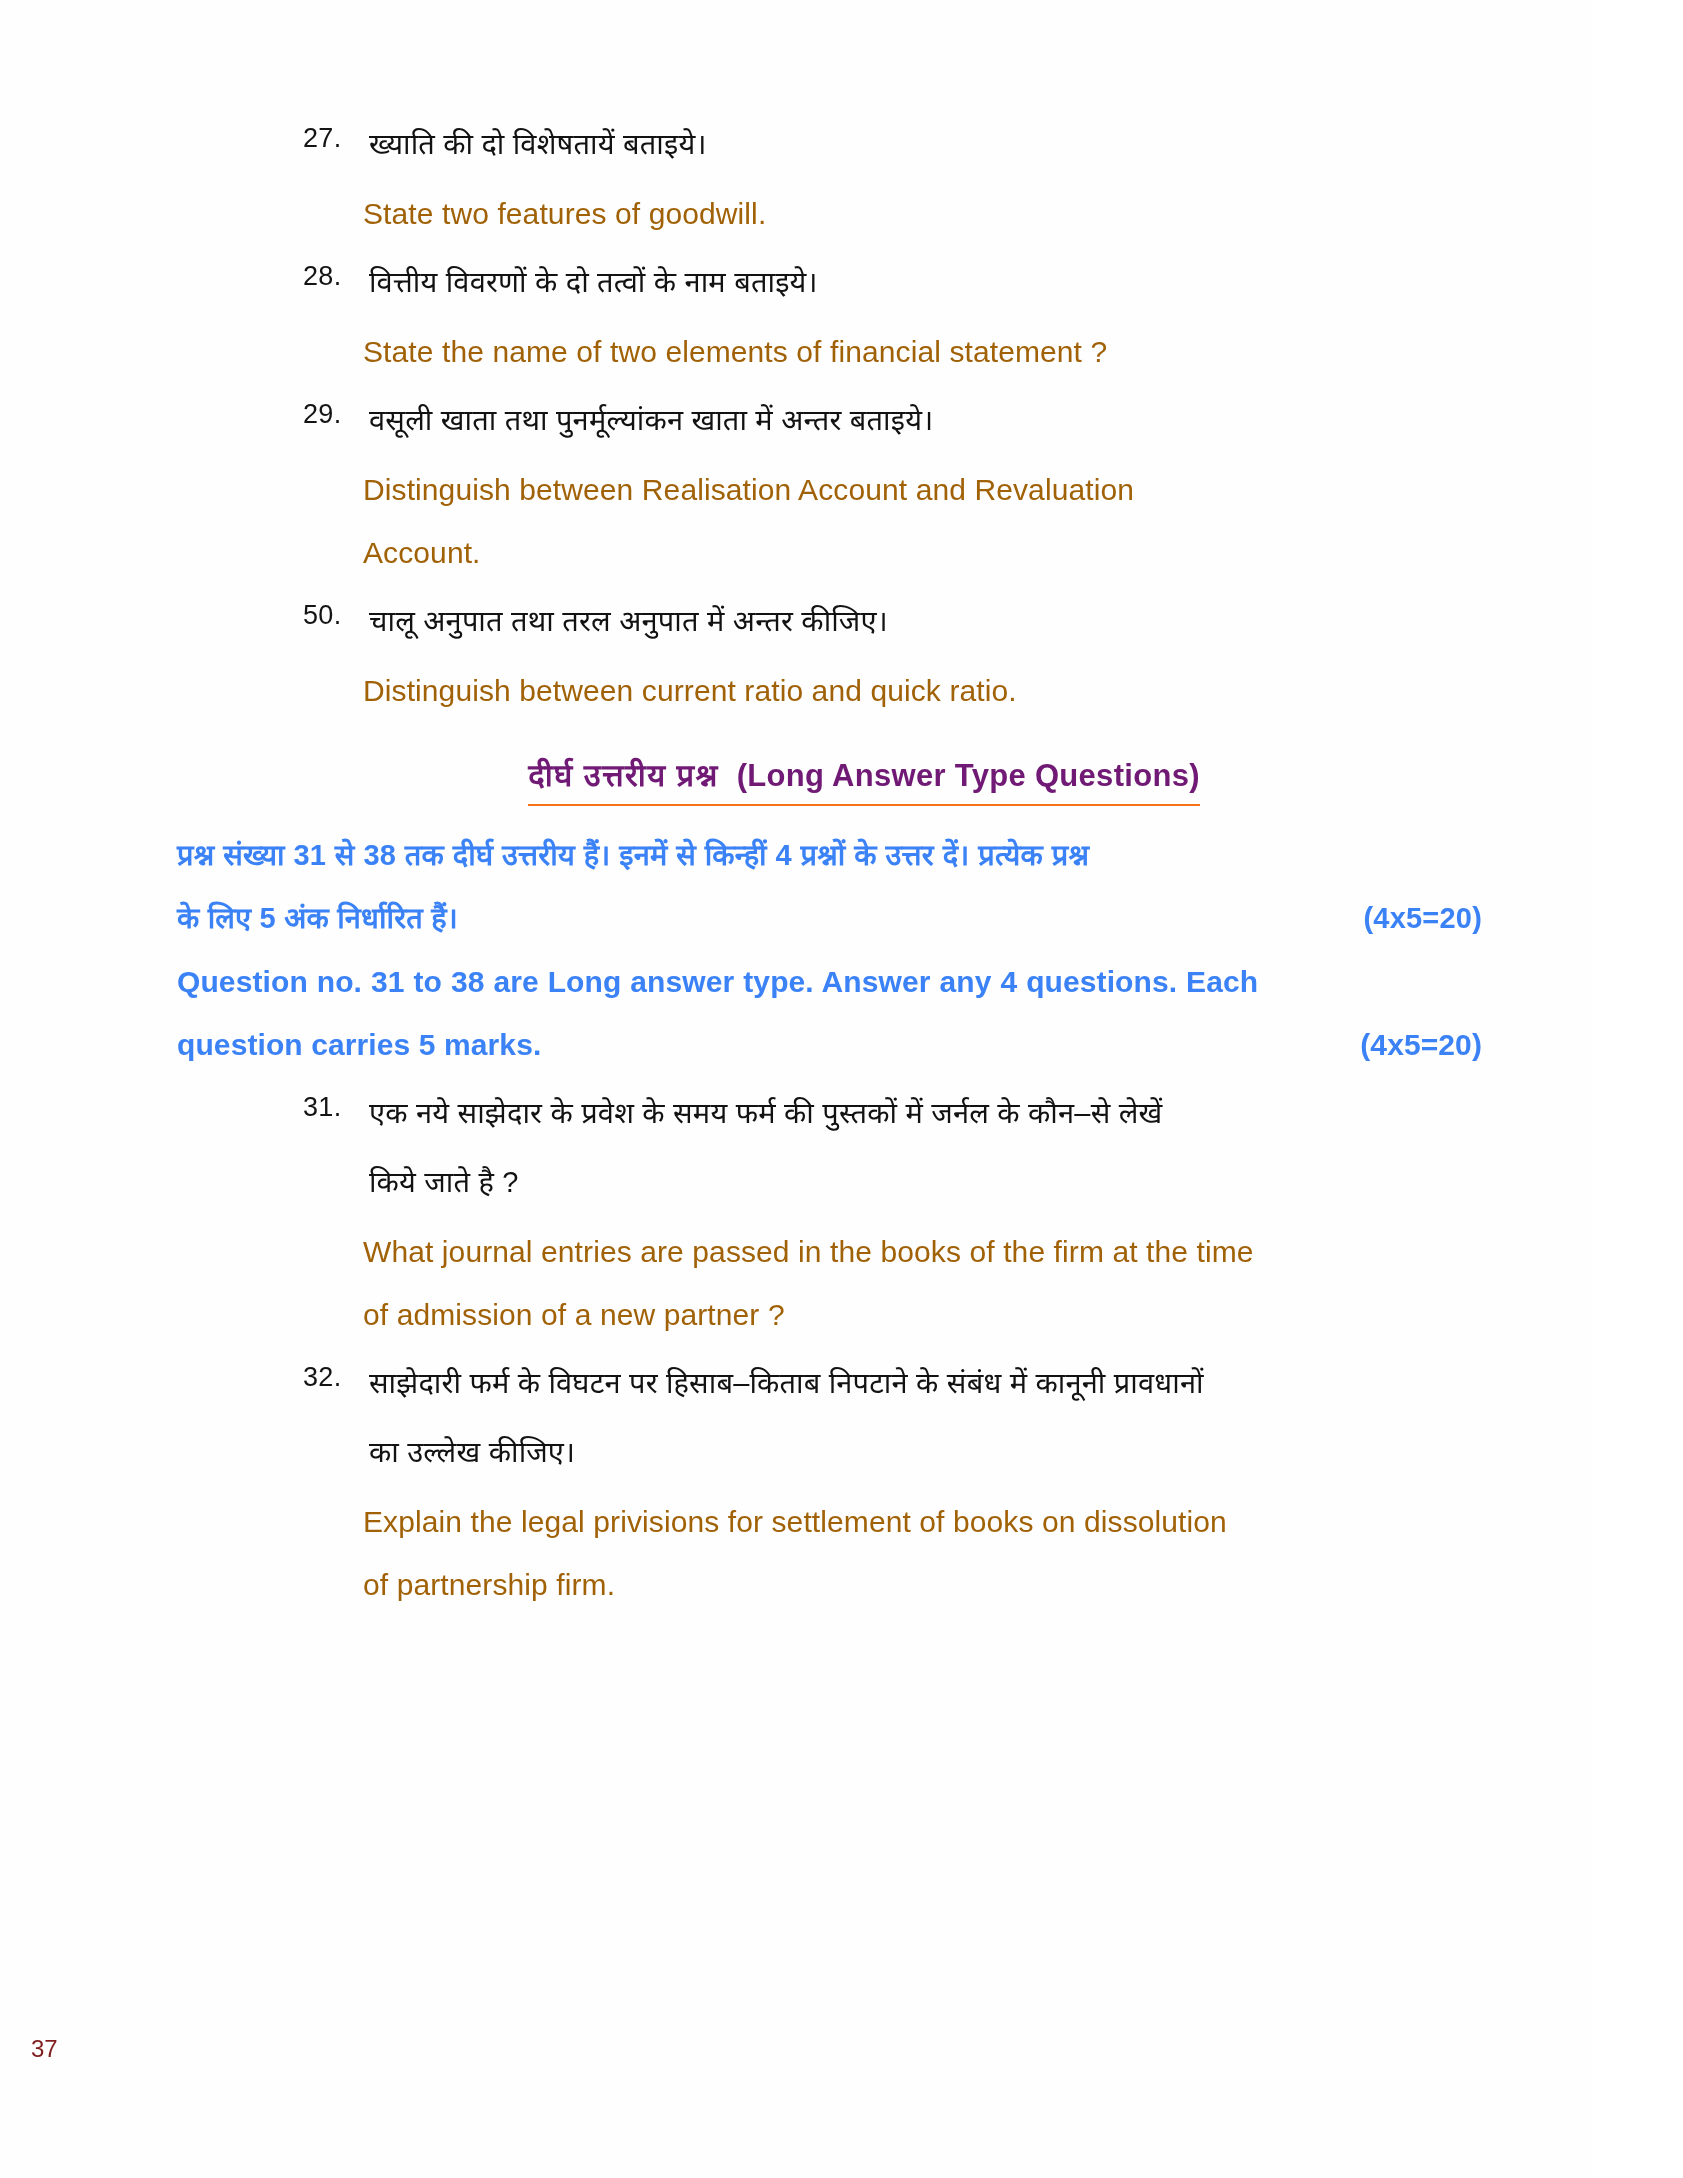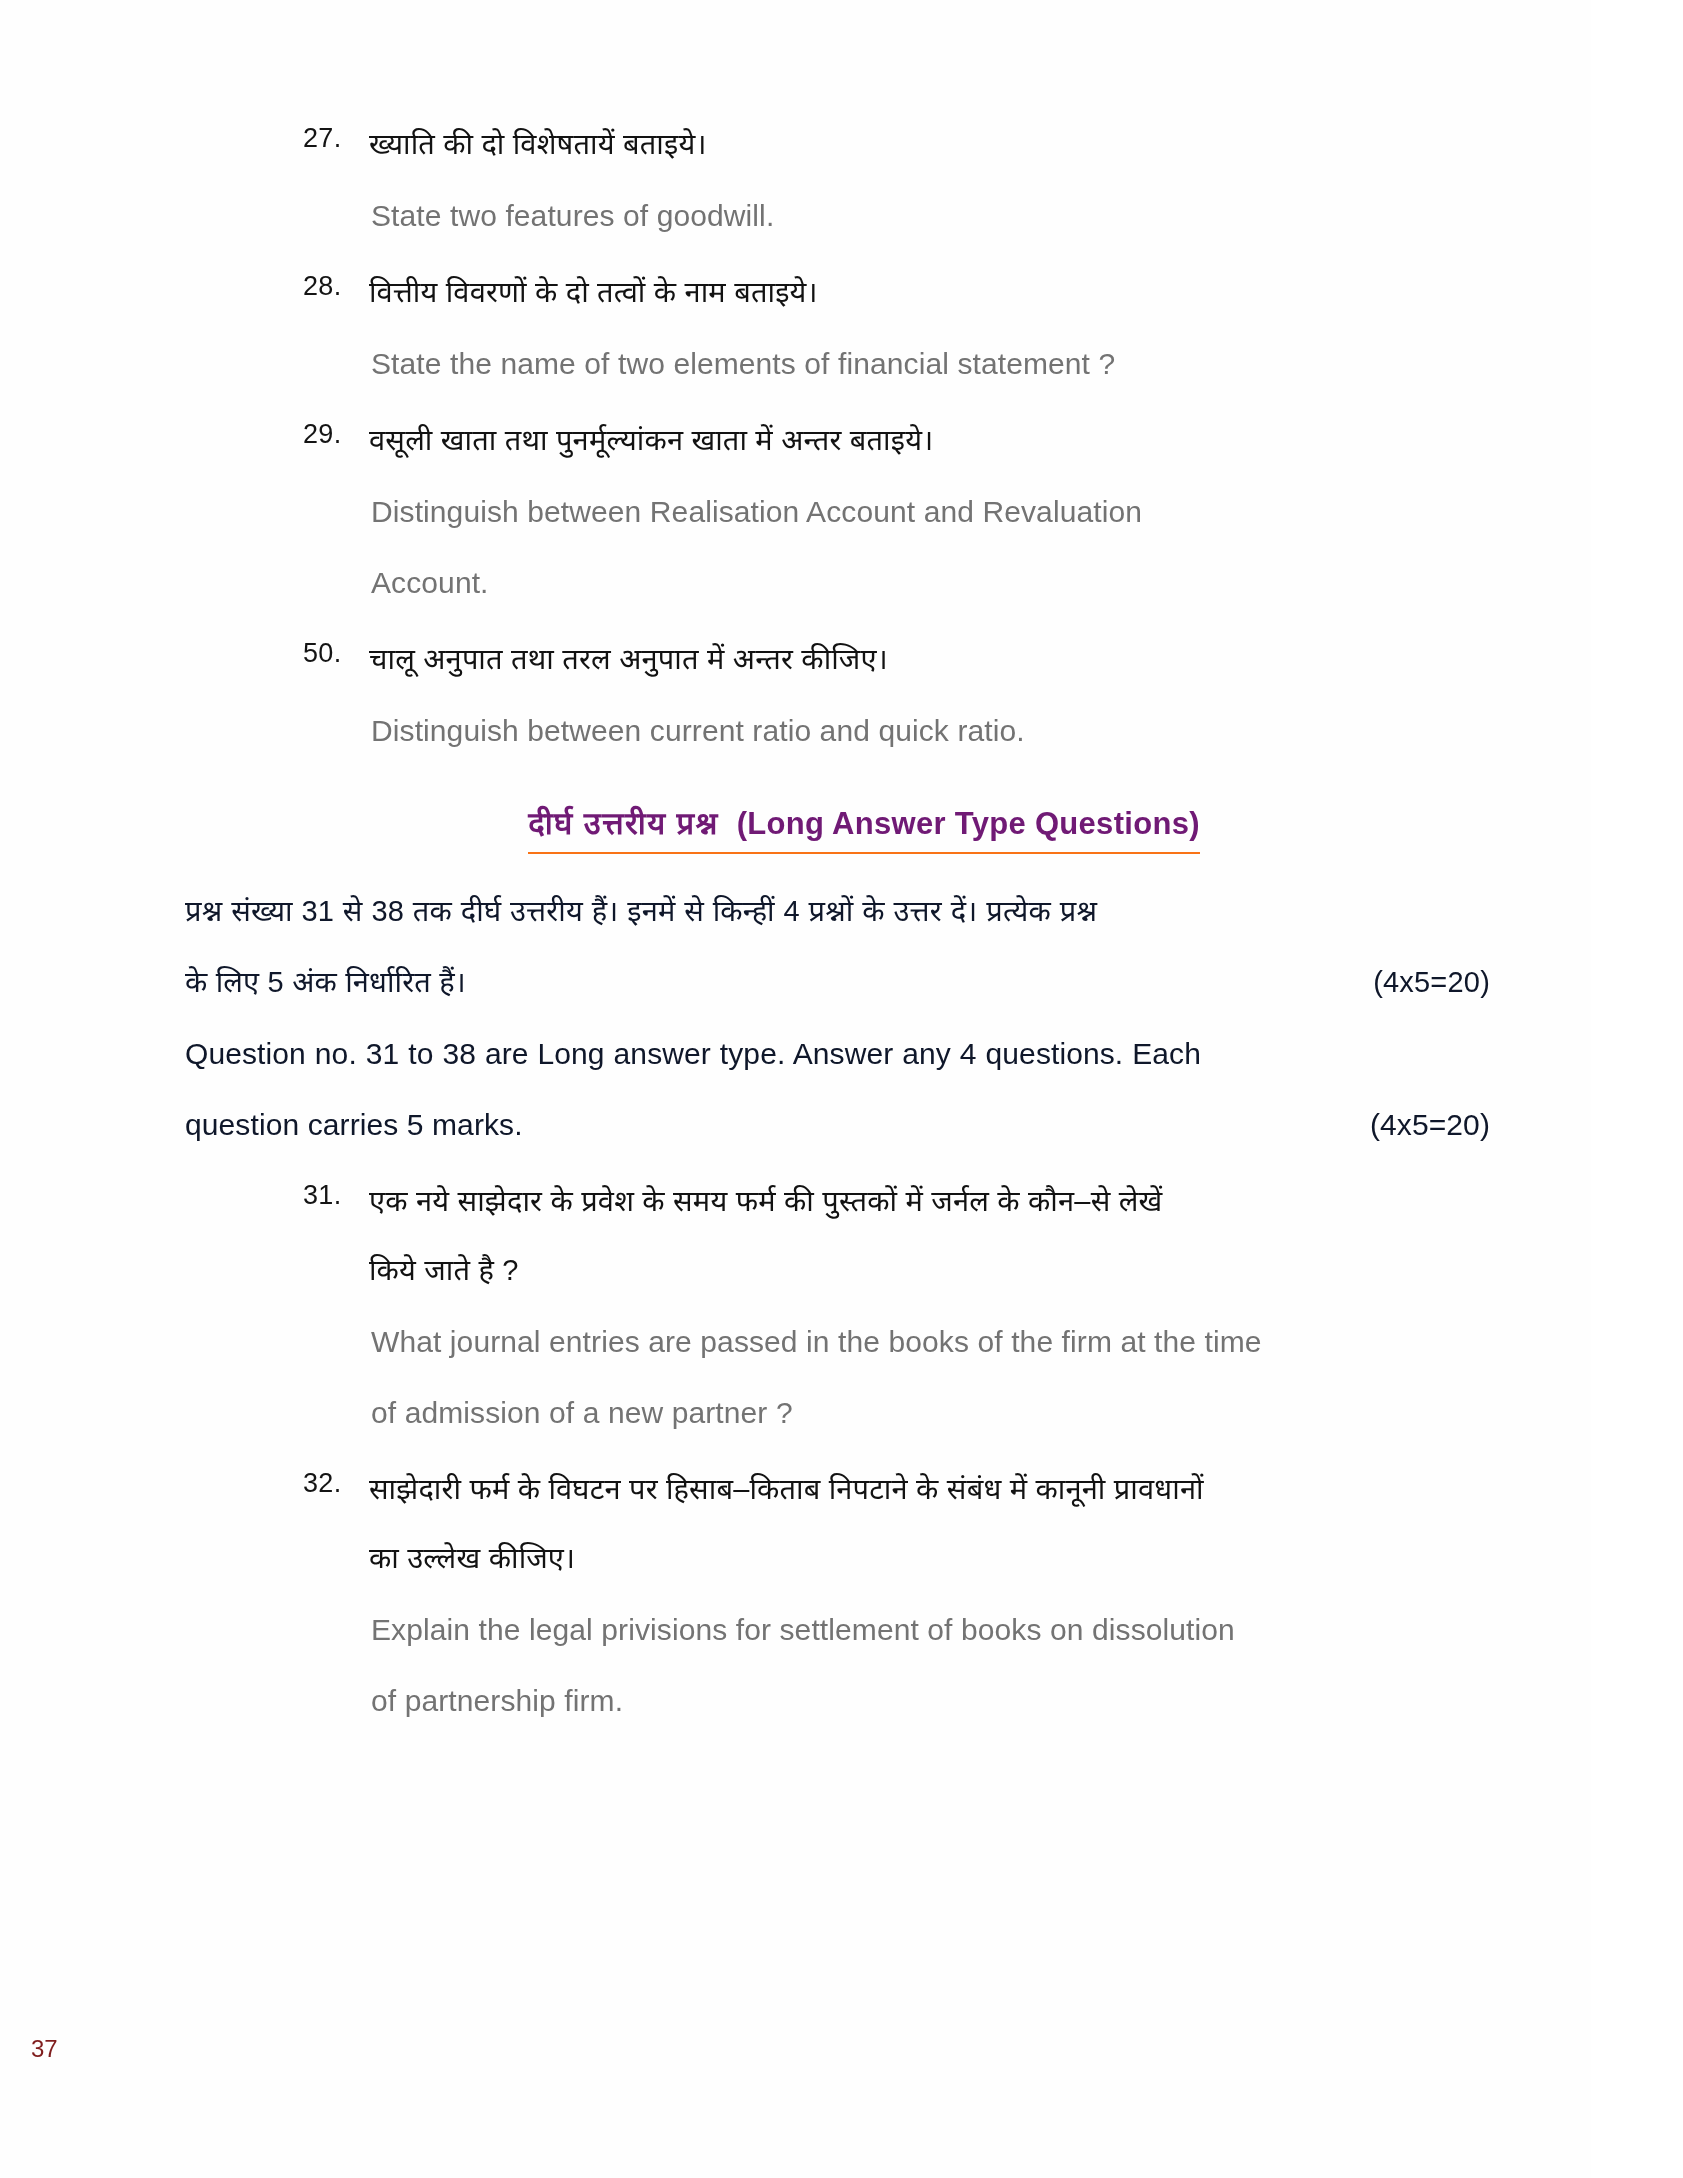--- a/index.html
+++ b/index.html
@@ -57,24 +57,24 @@
     font-family: "Liberation Sans", sans-serif;
     font-size: 29px;
     color: #121212;
     line-height: 63px;
     letter-spacing: 0.2px;
     margin: 6px;
   }
   .en {
     font-family: "Liberation Sans", sans-serif;
     font-size: 30px;
-    color: #737373;
+    color: #a16207;
     line-height: 63px;
     letter-spacing: 0.1px;
-    margin: 8px;
+    margin: 0;
   }
   .justify {
     text-align: justify;
     text-align-last: left;
   }
   .hi.justify, .en.justify { word-spacing: 0.5px; }
   .spread {
     display: flex;
     justify-content: space-between;
     width: 100%;
@@ -96,24 +96,25 @@
     border-bottom: 2px solid #f97316;
     padding-bottom: 1px;
     letter-spacing: 0.3px;
   }
   .section-heading .hi-part { letter-spacing: 1.4px; }
 
   
   .instr {
     font-family: "Liberation Sans", sans-serif;
     font-size: 29px;
-    color: #0f172a;
-    line-height: 63px;
-    margin: 8px;
-    width: 100%;
+    color: #3b82f6;
+    line-height: 63px;
+    margin: 0;
+    width: 100%;
+    font-weight: bold;
   }
   .instr.en { font-size: 30px; }
   .instr-line {
     display: flex;
     justify-content: space-between;
     align-items: flex-start;
     width: 100%;
   }
   .instr-line .txt { flex: 1 1 auto; }
   .instr-line .marks {

